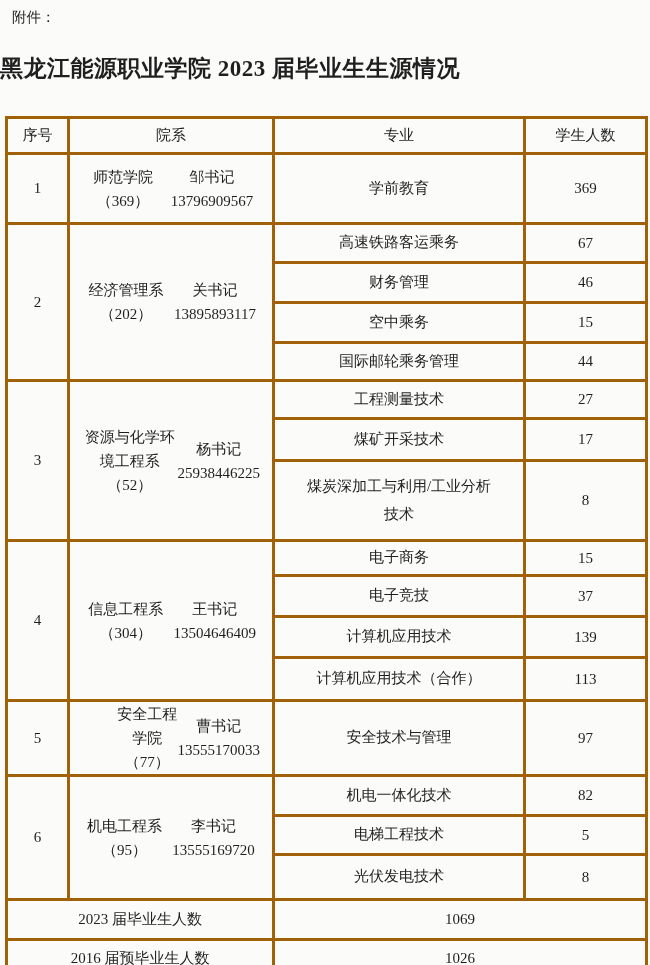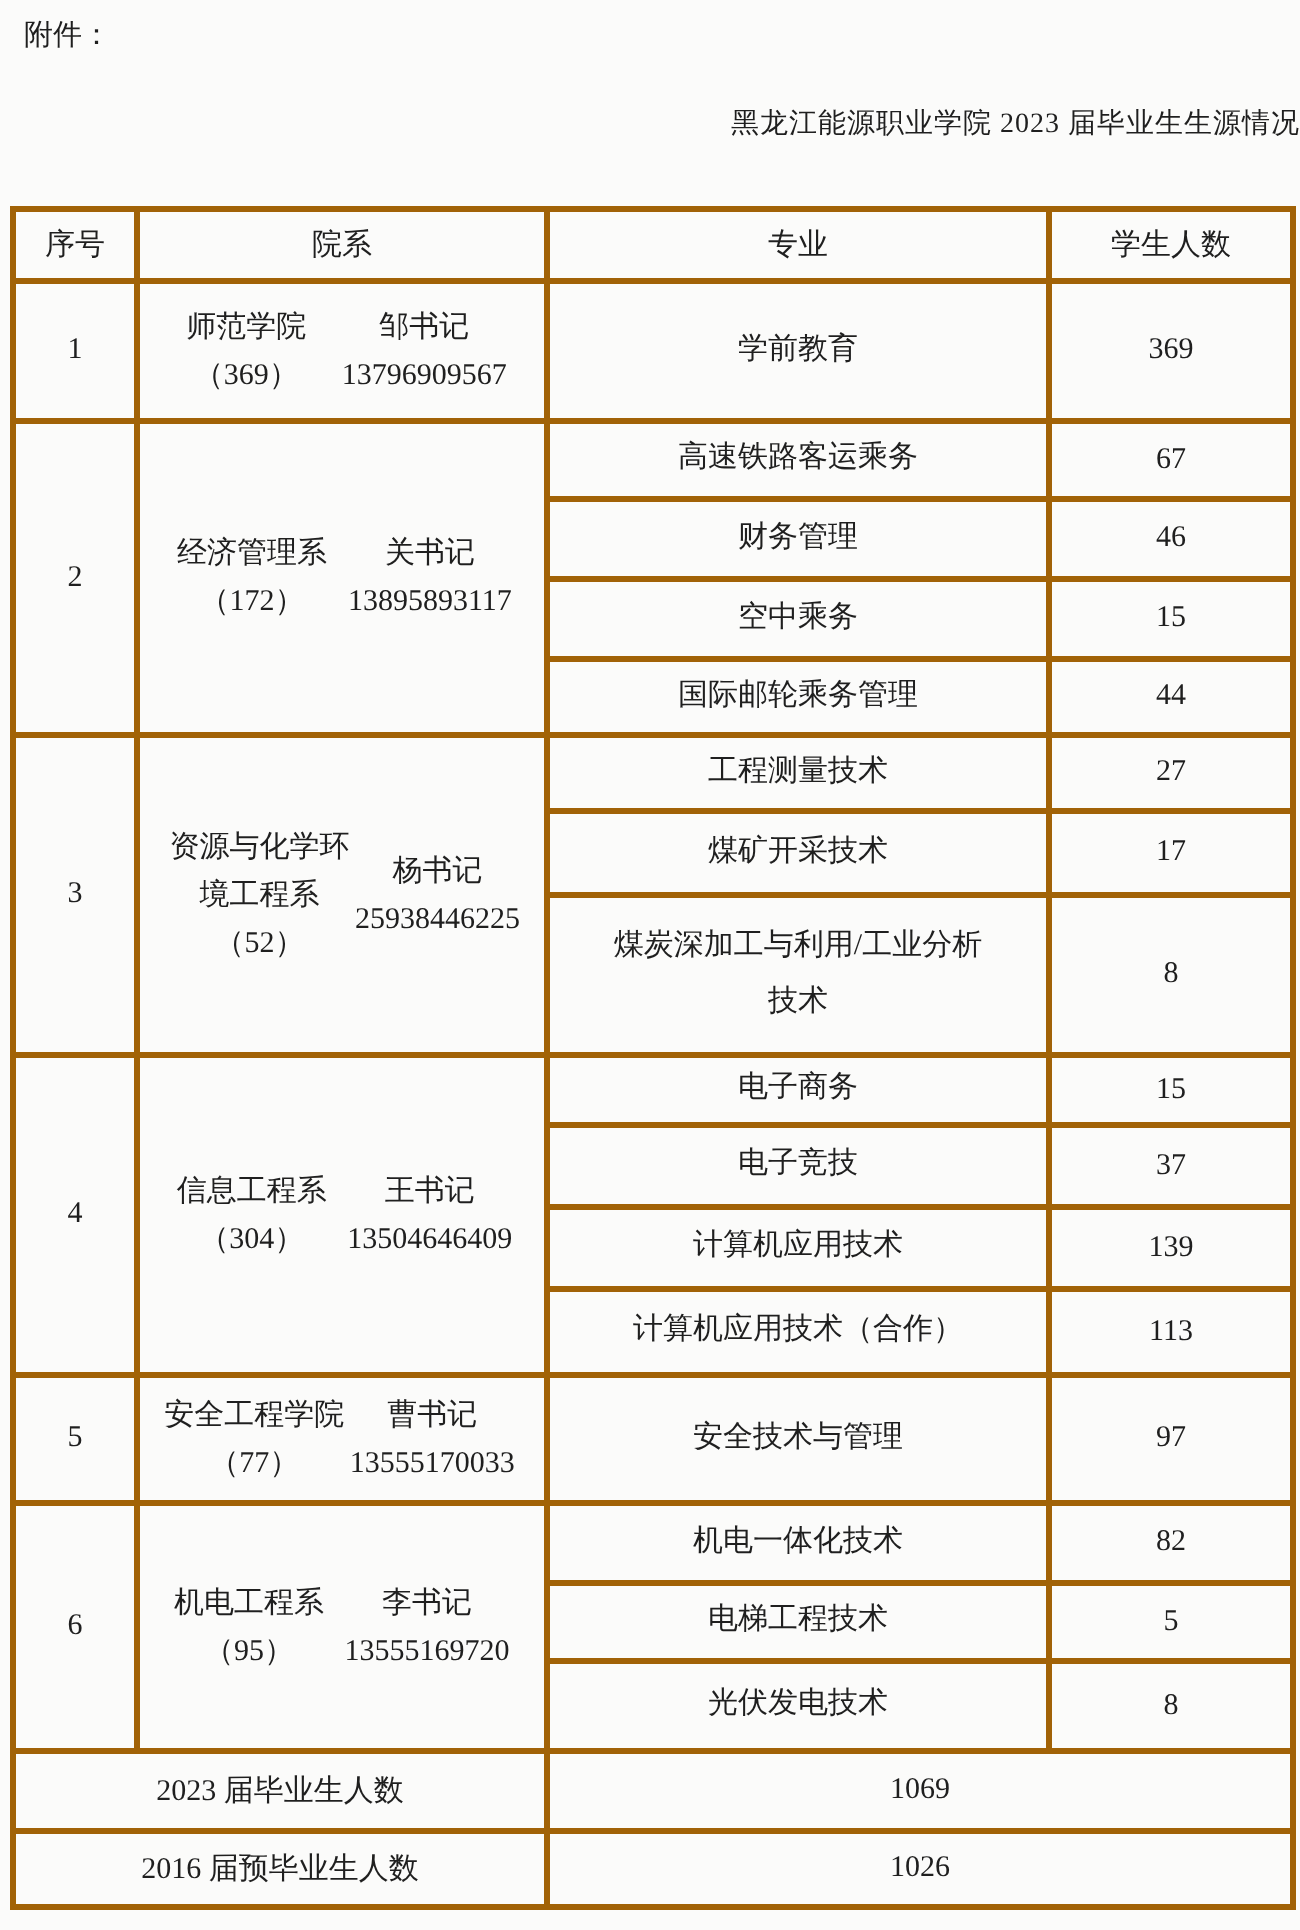--- a/index.html
+++ b/index.html
@@ -8,23 +8,23 @@
     background: #fbfbfa;
     color: #1f1f1f;
     font-family: "Liberation Serif", "DejaVu Serif", serif;
   }
   .attachment {
     padding: 8px 0 0 12px;
     font-size: 14.5px;
   }
   .doc-title {
     margin-top: 26px;
-    text-align: right;
-    font-size: 14px;
-    font-weight: normal;
+    text-align: left;
+    font-size: 23px;
+    font-weight: bold;
     letter-spacing: 0.5px;
   }
   table.roster {
     border-collapse: collapse;
     table-layout: fixed;
     width: 640px;
     margin: 32px 0 0 5px;
     border: 2px solid #3c3c3c;
   }
   .roster th, .roster td {
@@ -52,21 +52,21 @@
 
   .dept-inner {
     display: flex;
     flex-direction: row;
     justify-content: center;
     align-items: center;
     row-gap: 22px;
     padding: 0 12px;
     line-height: 1.6;
   }
-  tr.tight .dept-inner { row-gap: 11px; }
+  tr.tight .dept-inner { row-gap: 11px; margin-left: 35px; }
   td.major { padding: 0 26px; line-height: 1.85; }
   td.sum-label, td.sum-value { font-size: 15px; }
 </style>
 </head>
 <body>
 
 <div class="attachment">附件：</div>
 
 <div class="doc-title">黑龙江能源职业学院 2023 届毕业生生源情况</div>
 
@@ -95,21 +95,21 @@
       </div>
     </td>
     <td class="major">学前教育</td>
     <td>369</td>
   </tr>
 
   <tr class="h39">
     <td rowspan="4">2</td>
     <td rowspan="4">
       <div class="dept-inner">
-        <div>经济管理系（172）</div>
+        <div>经济管理系（202）</div>
         <div>关书记 13895893117</div>
       </div>
     </td>
     <td class="major">高速铁路客运乘务</td>
     <td>67</td>
   </tr>
   <tr class="h40">
     <td class="major">财务管理</td>
     <td>46</td>
   </tr>

